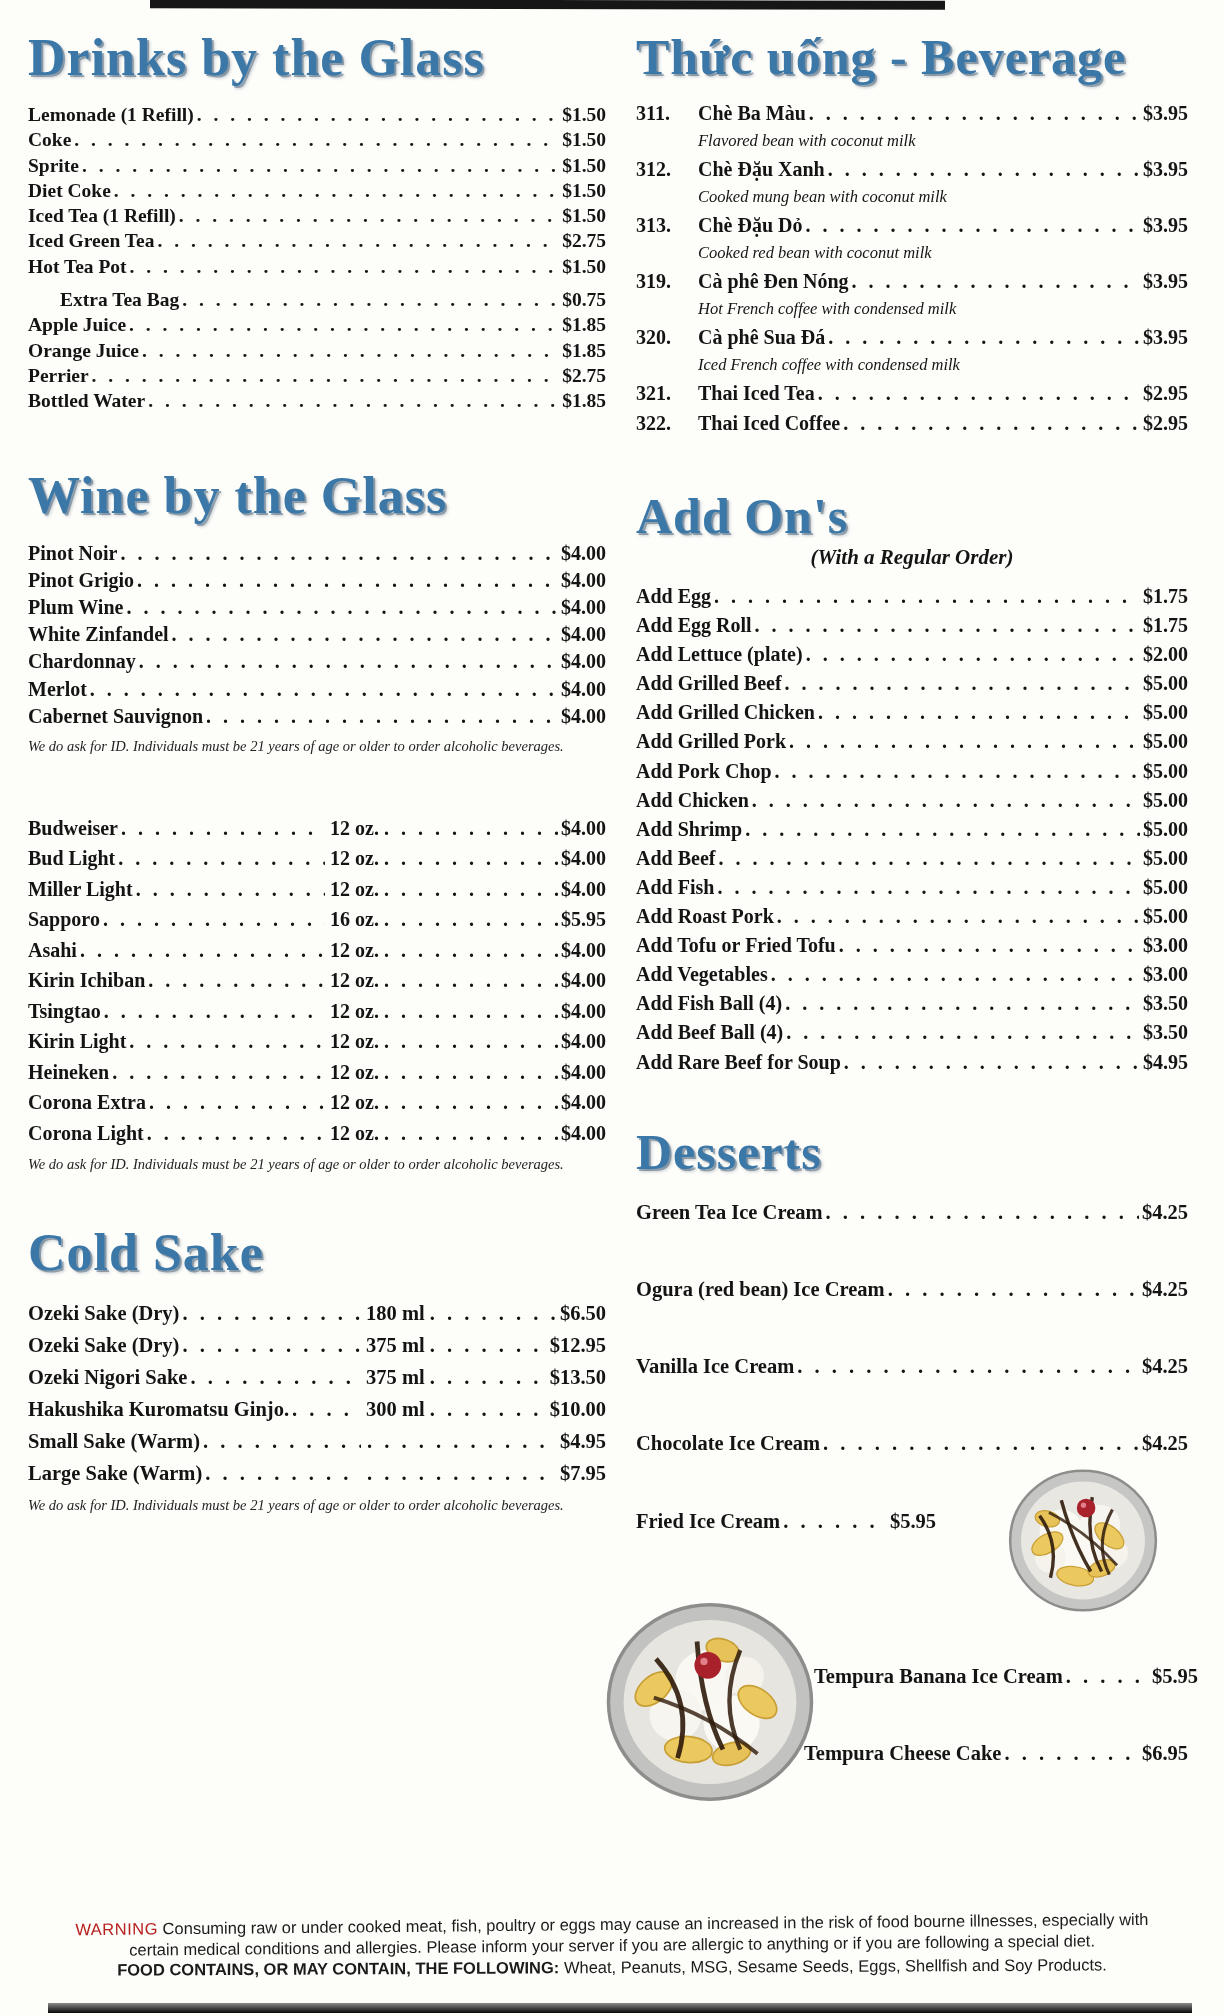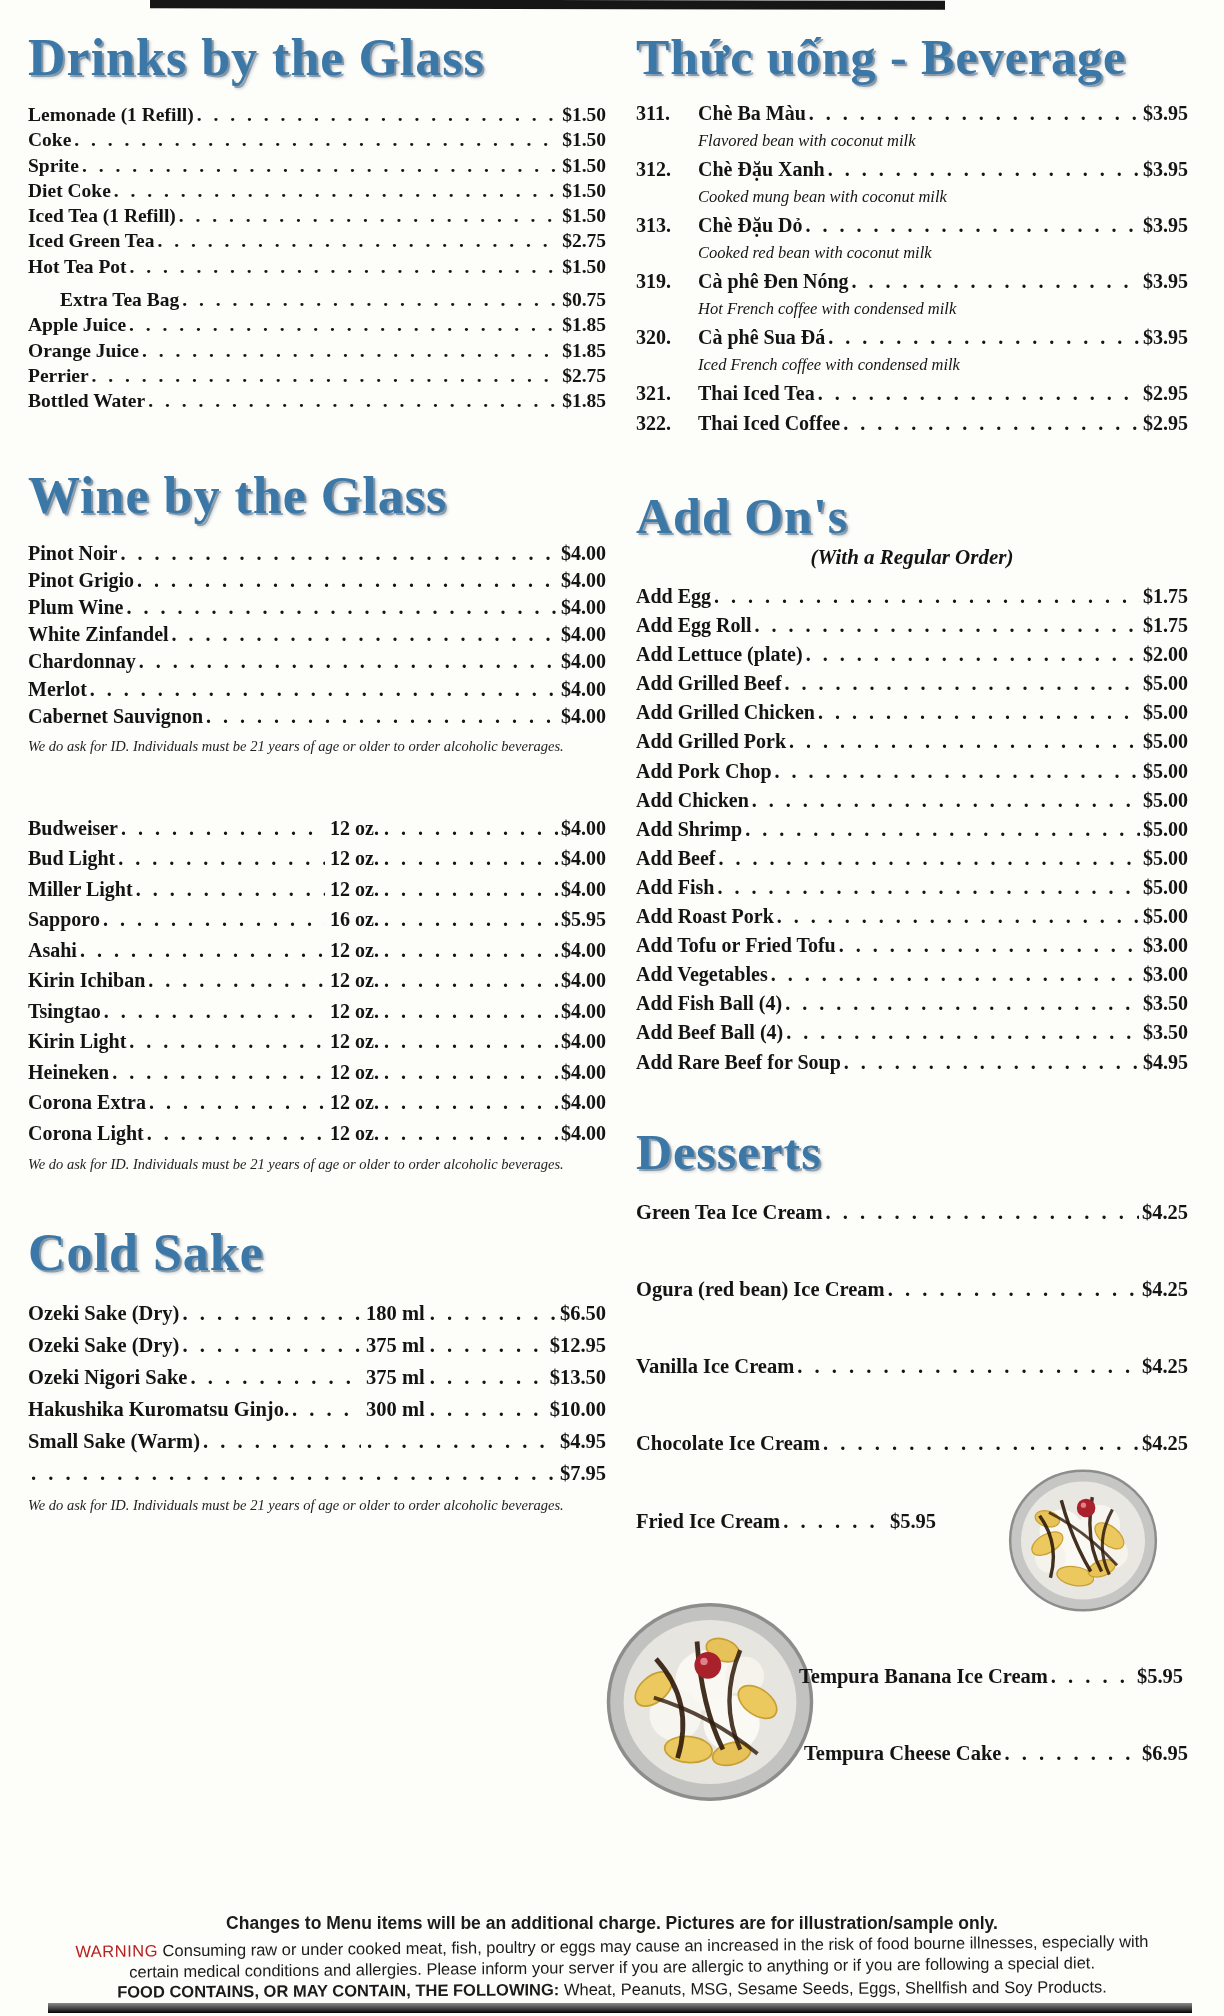--- a/index.html
+++ b/index.html
@@ -43,21 +43,21 @@
   .bev-num{flex:0 0 62px;white-space:nowrap;}
   .bev-desc{margin-left:62px;font-style:italic;font-size:16.5px;line-height:26.5px;}
   .sec-addons{margin-top:50px;}
   .addons-title{margin-bottom:0;}
   .addons-list .mrow{font-size:20px;line-height:29.1px;}
   .sec-desserts{position:relative;margin-top:46px;height:710px;}
   .dlist{position:absolute;left:0;right:0;top:76px;}
   .dlist .mrow{font-size:20.5px;line-height:26px;margin-bottom:51px;}
   .drow{position:absolute;display:flex;align-items:baseline;font-weight:bold;font-size:20.5px;line-height:26px;}
   .drow-fried{left:0;top:385px;width:300px;}
-  .drow-banana{left:163px;top:540px;width:384px;}
+  .drow-banana{left:178px;top:540px;width:384px;}
   .drow-cheesecake{left:168px;top:617px;width:384px;}
   .photo{position:absolute;}
   .photo-fried{left:352px;top:340px;width:190px;height:155px;}
   .photo-tempura{left:-34px;top:468px;width:216px;height:222px;}
   
   .footer{position:absolute;left:0;top:1912px;width:100%;text-align:center;
         font-family:"Liberation Sans",sans-serif;color:#1b1b1b;}
   .f1{margin:0;font-weight:bold;font-size:17.5px;line-height:22px;}
   .f2{margin:2px auto 0 auto;width:1120px;font-size:16.5px;line-height:21px;transform:rotate(-0.55deg);}
   .warn{color:#b6201f;font-weight:normal;letter-spacing:.5px;}
@@ -363,20 +363,24 @@
             <span class="ncell">
               <span class="iname">Small Sake (Warm)</span>
               <span class="dots"></span>
             </span>
 
             <span class="dots"></span>
             <span class="price">$4.95</span>
           </div>
 
           <div class="mrow">
+            <span class="ncell">
+              <span class="iname">Large Sake (Warm)</span>
+              <span class="dots"></span>
+            </span>
 
             <span class="dots"></span>
             <span class="price">$7.95</span>
           </div>
         </div>
       <p class="disclaimer">We do ask for ID. Individuals must be 21 years of age or older to order alcoholic beverages.</p>
     </section>
   </div>
 
   <div class="col col-right">
@@ -650,19 +654,18 @@
       </div>
       <div class="drow drow-cheesecake">
         <span class="iname">Tempura Cheese Cake</span>
         <span class="dots"></span>
         <span class="price">$6.95</span>
       </div>
     </section>
   </div>
 
   <div class="footer">
-    <p class="f1">Changes to Menu items will be an additional charge. Pictures are for illustration/sample only.</p>
     <p class="f2"><span class="warn">WARNING</span> <span>Consuming raw or under cooked meat, fish, poultry or eggs may cause an increased in the risk of food bourne illnesses, especially with certain medical conditions and allergies. Please inform your server if you are allergic to anything or if you are following a special diet.</span></p>
     <p class="f3"><b>FOOD CONTAINS, OR MAY CONTAIN, THE FOLLOWING:</b> <span>Wheat, Peanuts, MSG, Sesame Seeds, Eggs, Shellfish and Soy Products.</span></p>
   </div>
 
   <div class="bottom-bar"></div>
 </div>
 
 </body></html>

